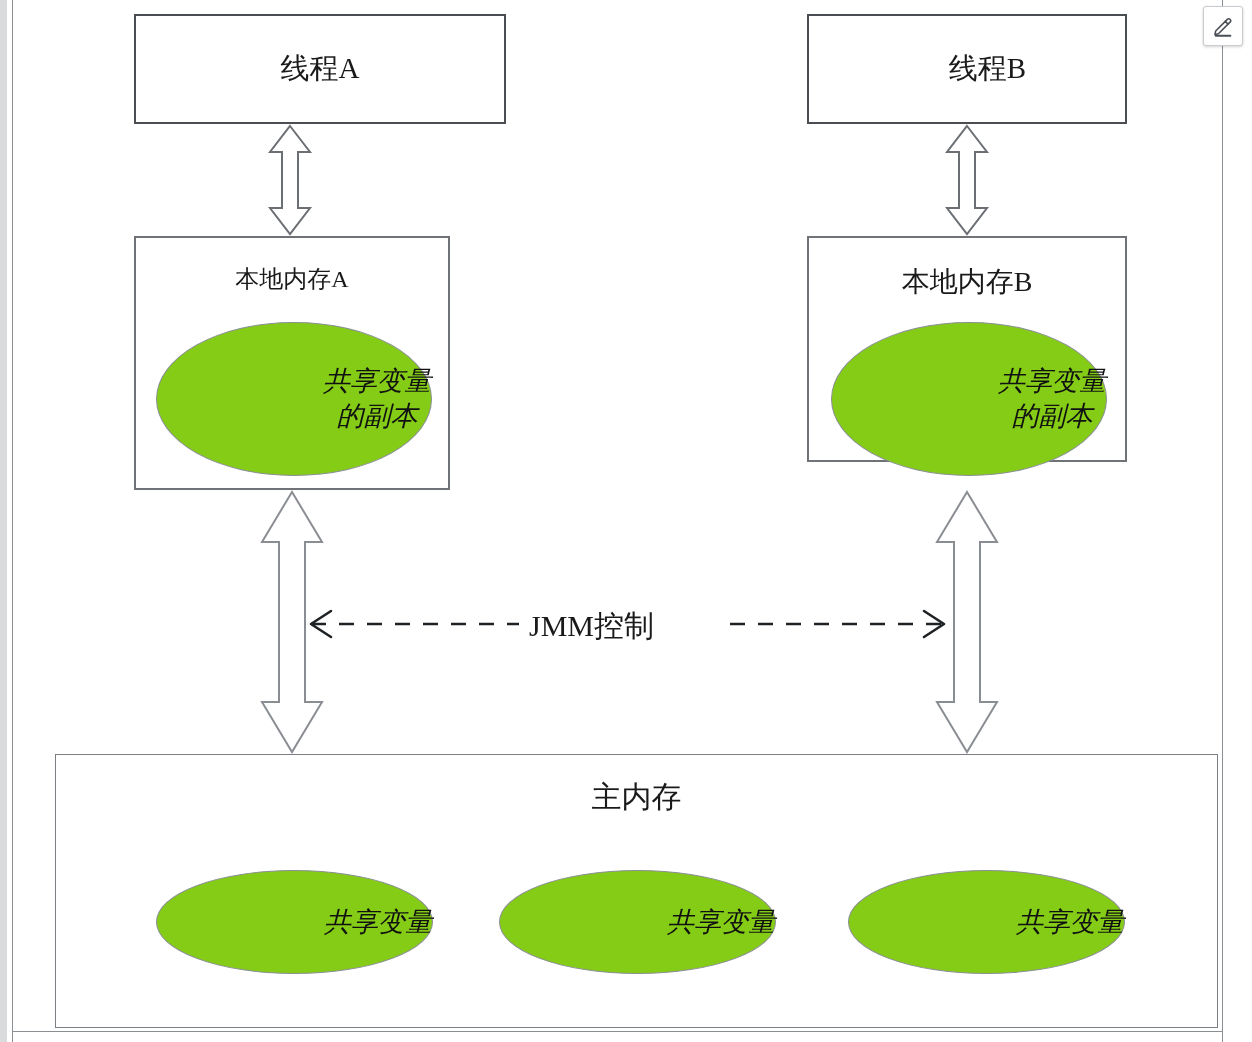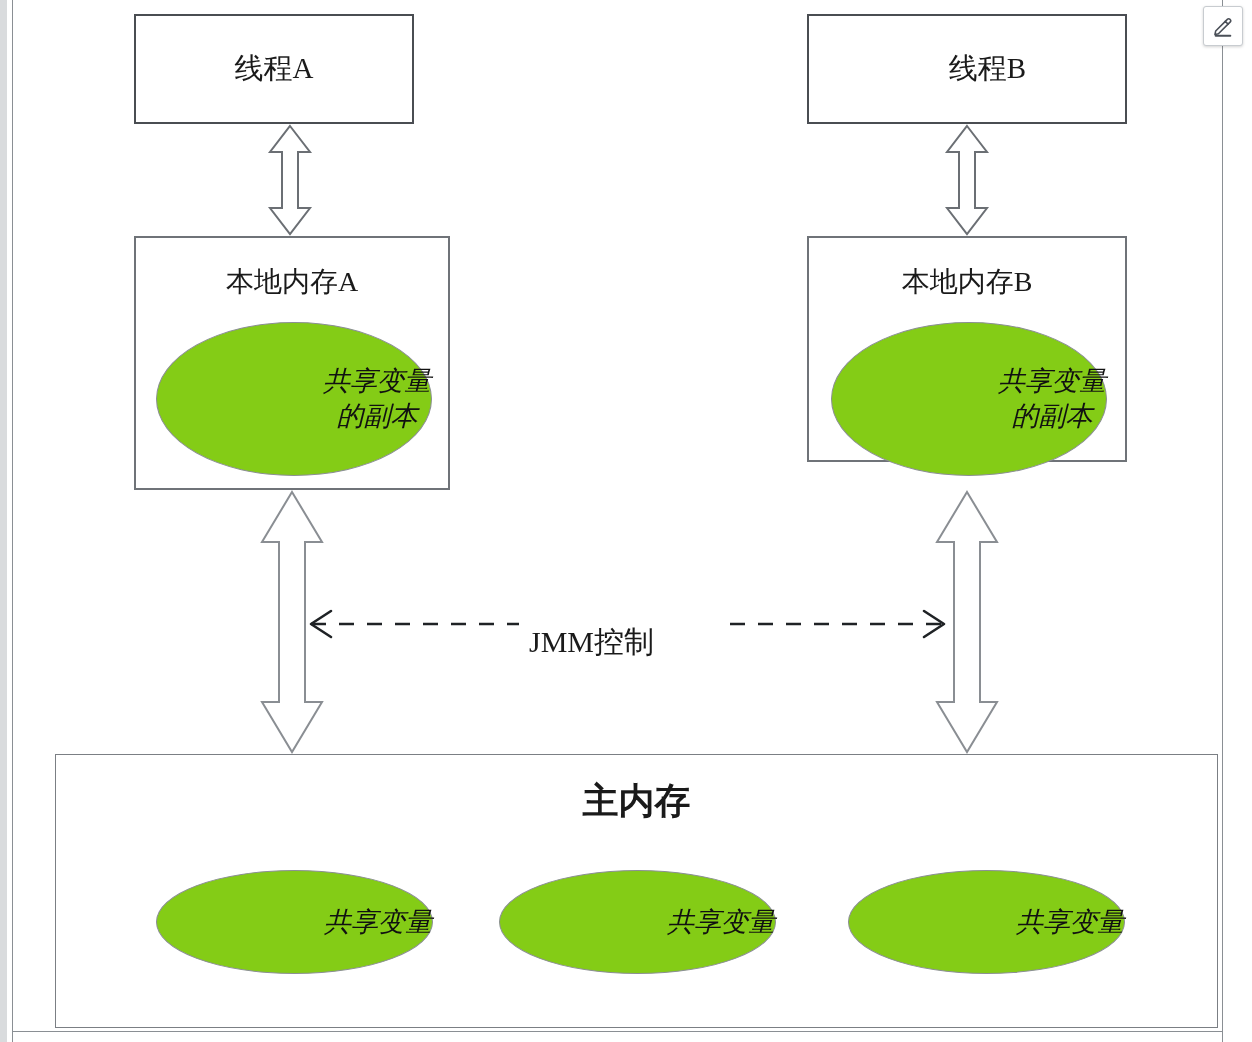--- a/index.html
+++ b/index.html
@@ -138,30 +138,30 @@
 </head>
 <body>
 
 <div id="canvas">
 
   <div class="page-edge-left"></div>
   <div class="page-rule-left"></div>
   <div class="page-rule-right"></div>
   <div class="page-rule-bottom"></div>
 
-  <div class="box box-dark" style="left:134px; top:14px; width:280px; height:110px;text-decoration:underline;">
+  <div class="box box-dark" style="left:134px; top:14px; width:372px; height:110px;text-decoration:underline;">
     <div class="box-label" style="top:33px; font-size:29px;">线程A</div>
   </div>
 
   <svg class="arrow-svg" style="left:266px; top:124px;" width="48" height="112" viewBox="0 0 48 112">
     <polygon points="24,2 44,28 32,28 32,84 44,84 24,110 4,84 16,84 16,28 4,28" fill="#ffffff" stroke="#6b6f74" stroke-width="2" stroke-linejoin="miter"></polygon>
   </svg>
 
   <div class="box box-light" style="left:134px; top:236px; width:316px; height:254px;">
-    <div class="box-label" style="top:25px; font-size:28px;">本地内存A</div>
+    <div class="box-label" style="top:25px; font-size:24px;">本地内存A</div>
     <div class="ellipse" style="left:20px; top:84px; width:276px; height:154px; font-size:27px;">
       <span>
         <span>共享变量</span><br>
         <span>的副本</span>
       </span>
     </div>
   </div>
 
   <svg class="arrow-svg" style="left:258px; top:490px;" width="68" height="264" viewBox="0 0 68 264">
     <polygon points="34,2 64,52 47,52 47,212 64,212 34,262 4,212 21,212 21,52 4,52" fill="#ffffff" stroke="#8a8e93" stroke-width="2" stroke-linejoin="miter"></polygon>
@@ -190,24 +190,24 @@
   </svg>
 
   <svg class="arrow-svg" style="left:305px; top:600px;" width="645" height="48" viewBox="0 0 645 48">
 
     <polyline points="26,11 6,24 26,37" fill="none" stroke="#1f2225" stroke-width="2.6" stroke-linecap="round" stroke-linejoin="round"></polyline>
     <line x1="6" y1="24" x2="215" y2="24" stroke="#1f2225" stroke-width="2.4" stroke-dasharray="15 13"></line>
 
     <polyline points="619,11 639,24 619,37" fill="none" stroke="#1f2225" stroke-width="2.6" stroke-linecap="round" stroke-linejoin="round"></polyline>
     <line x1="425" y1="24" x2="639" y2="24" stroke="#1f2225" stroke-width="2.4" stroke-dasharray="15 13"></line>
   </svg>
-  <div class="jmm-label" style="left:519px; top:606px; font-size:30px;margin-top:16px;">JMM控制</div>
+  <div class="jmm-label" style="left:519px; top:606px; font-size:30px;">JMM控制</div>
 
   <div class="box box-thin" style="left:55px; top:754px; width:1163px; height:274px;">
-    <div class="box-label" style="top:22px; font-size:36px;font-weight:bold;">主内存</div>
+    <div class="box-label" style="top:22px; font-size:30px;">主内存</div>
 
     <div class="ellipse" style="left:100px; top:115px; width:277px; height:104px; font-size:27px;">
       <span>共享变量</span>
     </div>
 
     <div class="ellipse" style="left:443px; top:115px; width:277px; height:104px; font-size:27px;">
       <span>共享变量</span>
     </div>
 
     <div class="ellipse" style="left:792px; top:115px; width:277px; height:104px; font-size:27px;">

